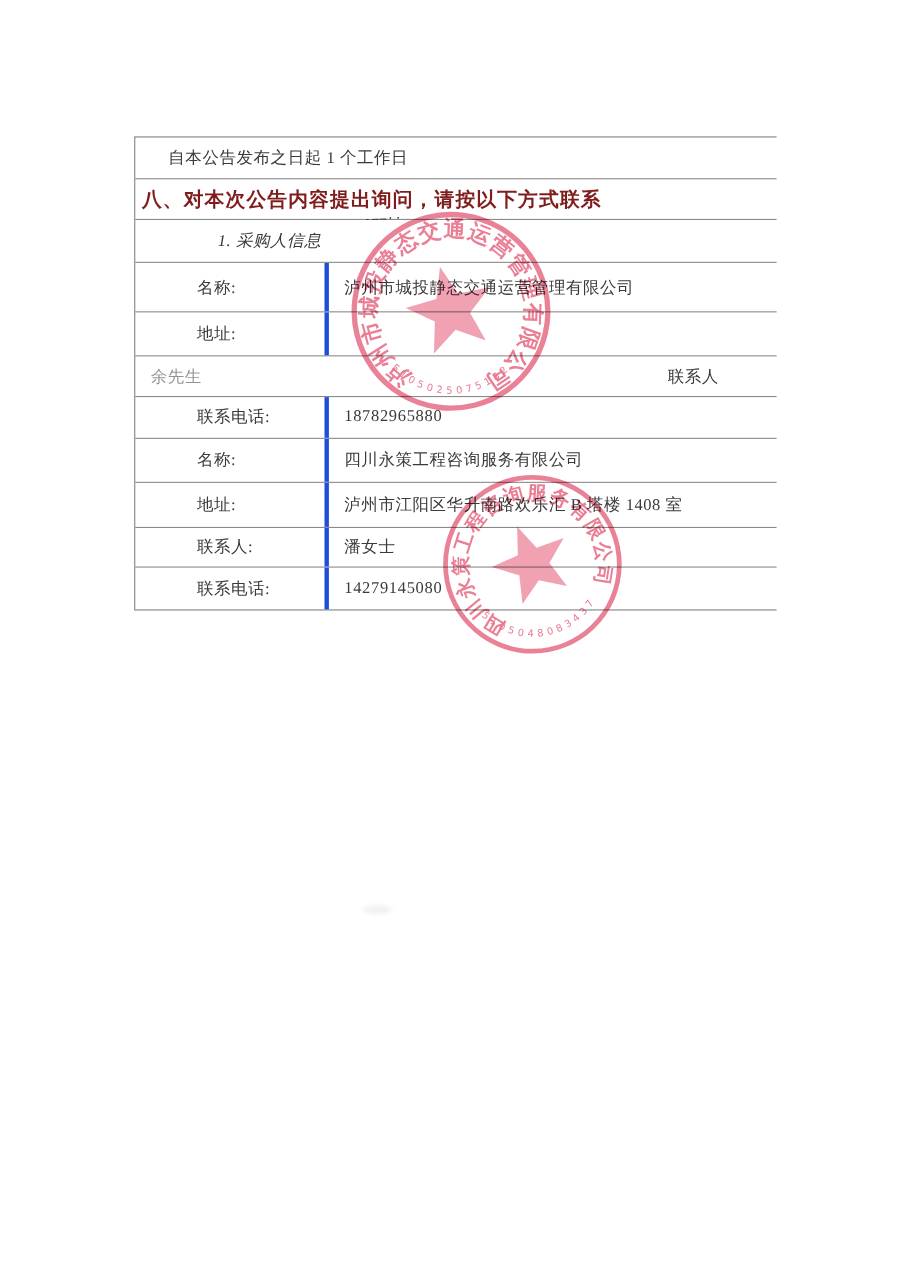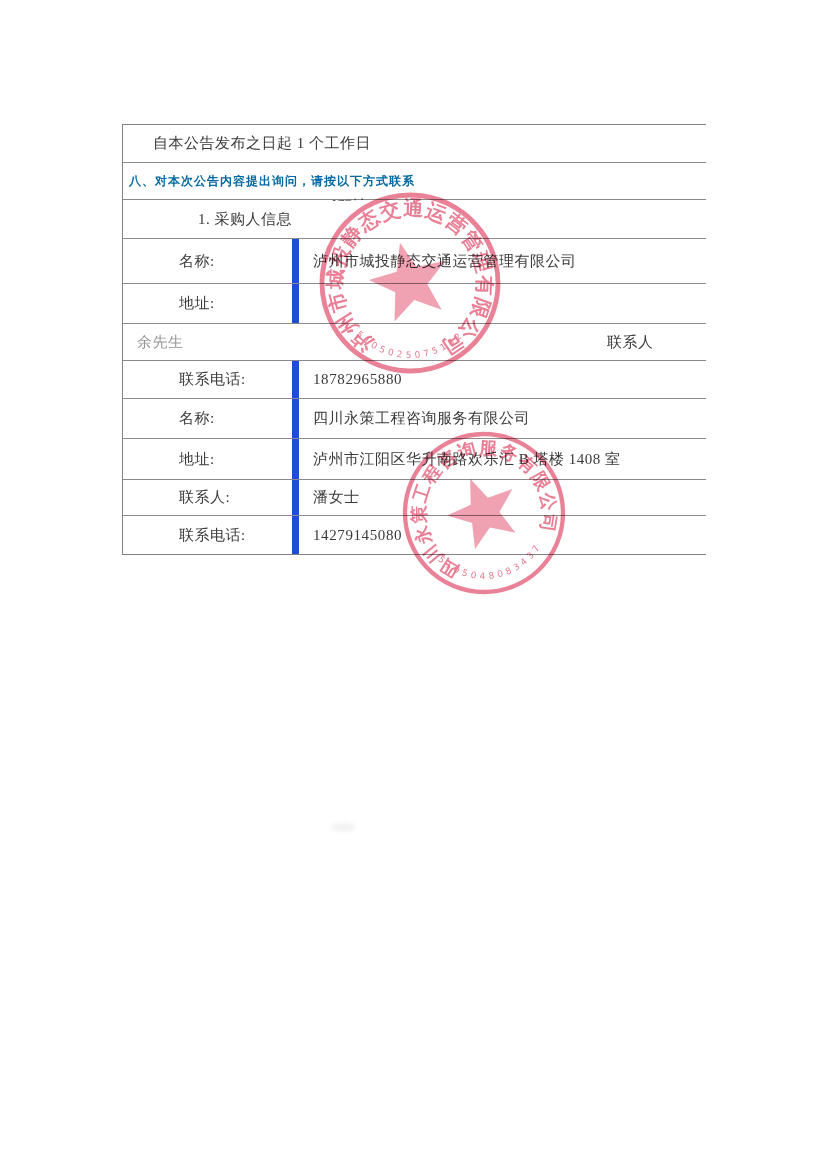--- a/index.html
+++ b/index.html
@@ -19,29 +19,29 @@
     position:relative;display:flex;align-items:stretch;
     border-bottom:1px solid #8a8a8a;box-sizing:border-box;
     font-size:15px;letter-spacing:.5px;
   }
   .trow:last-child{border-bottom:none;}
   .r1{height:38px}.r2{height:37px}.r3{height:39px}.r4{height:45px}
   .r5{height:40px}.r6{height:37px}.r7{height:38px}.r8{height:39px}
   .r9{height:40px}.r10{height:41px}.r11{height:36px}.r12{height:38px}
   .cell{display:flex;align-items:center;box-sizing:border-box;}
   .cell-label{
-    width:176px;min-width:176px;border-right:7px solid #1d4ed8;
+    width:176px;min-width:176px;border-right:4px solid #1d4ed8;
     padding-left:56px;
   }
   .cell-value{flex:1;padding-left:14px;}
   .row-plain .cell-full{padding-left:30px;}
-  .row-subsection .cell-full{padding-left:75px;}
+  .row-subsection .cell-full{padding-left:75px;font-style:italic;}
   .row-bold .cell-full{
     padding-left:6px;font-family:"Liberation Sans","DejaVu Sans",sans-serif;
-    font-weight:bold;font-size:12px;color:#0369a1;letter-spacing:1px;text-align:right;
+    font-weight:bold;font-size:18px;color:#7f1d1d;letter-spacing:1px;text-align:right;
   }
   .cell-full{flex:1;display:flex;align-items:center;}
   .num{font-family:"Liberation Serif","DejaVu Serif",serif;letter-spacing:.6px;text-align:right;}
   
   .seal{
     position:absolute;pointer-events:none;z-index:5;
     mix-blend-mode:multiply;opacity:.88;filter:blur(.25px);
   }
   
   .ink-mark{

